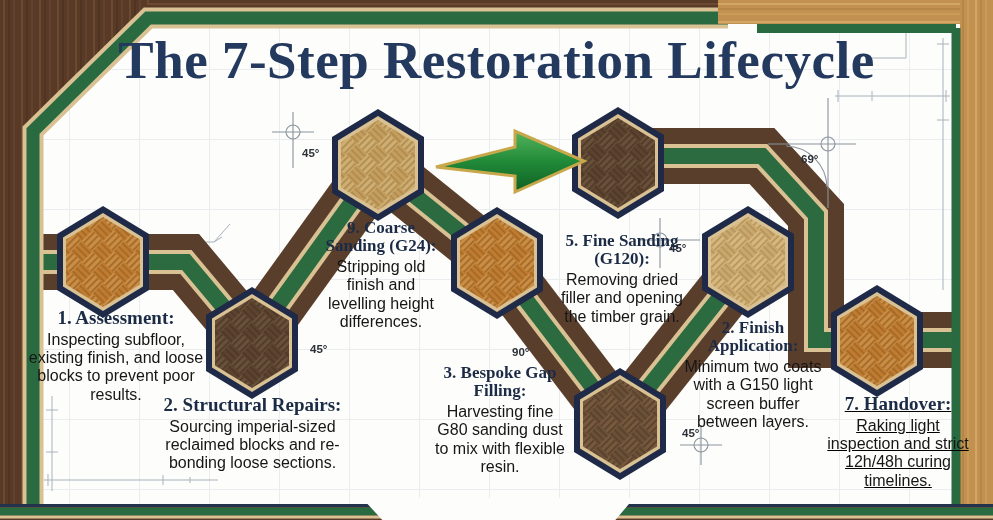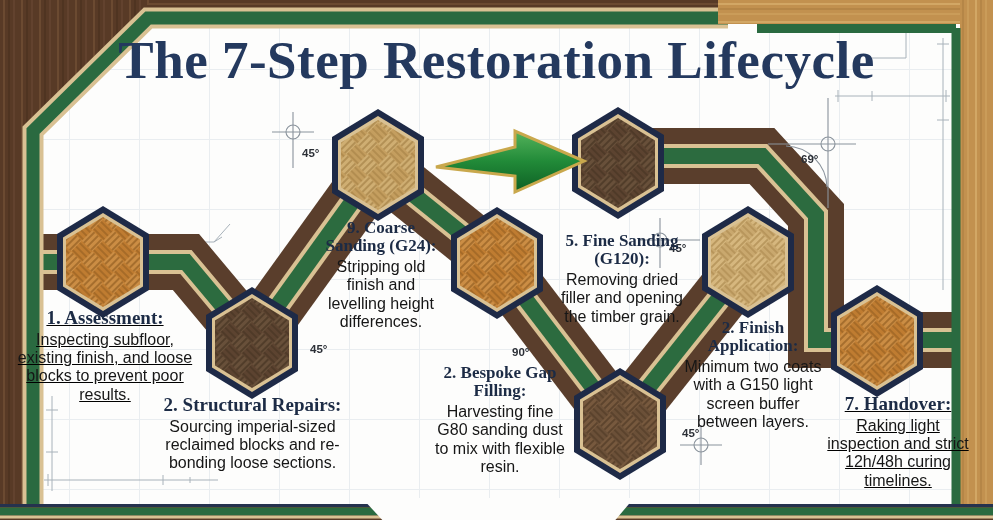--- a/index.html
+++ b/index.html
@@ -231,34 +231,34 @@
     <text class="ann-text" x="310" y="353">45°</text>
     <text class="ann-text" x="512" y="356">90°</text>
     <text class="ann-text" x="669" y="252">45°</text>
     <text class="ann-text" x="801" y="163">69°</text>
     <text class="ann-text" x="682" y="437">45°</text>
   </g>
 </svg>
 
   <h1 class="page-title">The 7-Step Restoration Lifecycle</h1>
 
-  <div class="step big" style="left:16px;top:308px;width:178px;text-decoration:underline;">
+  <div class="step big" style="left:27px;top:308px;width:178px;">
     <div class="step-heading">1. Assessment:</div>
     <div class="step-body">Inspecting subfloor, existing finish, and loose blocks to prevent poor results.</div>
   </div>
   <div class="step big" style="left:150px;top:395px;width:205px;">
     <div class="step-heading">2. Structural Repairs:</div>
     <div class="step-body">Sourcing imperial-sized reclaimed blocks and re-bonding loose sections.</div>
   </div>
   <div class="step" style="left:322px;top:219px;width:118px;">
     <div class="step-heading">9. Coarse Sanding (G24):</div>
     <div class="step-body">Stripping old finish and levelling height differences.</div>
   </div>
   <div class="step" style="left:430px;top:364px;width:140px;">
-    <div class="step-heading">2. Bespoke Gap Filling:</div>
+    <div class="step-heading">3. Bespoke Gap Filling:</div>
     <div class="step-body">Harvesting fine G80 sanding dust to mix with flexible resin.</div>
   </div>
   <div class="step" style="left:559px;top:232px;width:126px;">
     <div class="step-heading">5. Fine Sanding (G120):</div>
     <div class="step-body">Removing dried filler and opening the timber grain.</div>
   </div>
   <div class="step" style="left:682px;top:319px;width:142px;">
     <div class="step-heading">2. Finish Application:</div>
     <div class="step-body">Minimum two coats with a G150 light screen buffer between layers.</div>
   </div>

